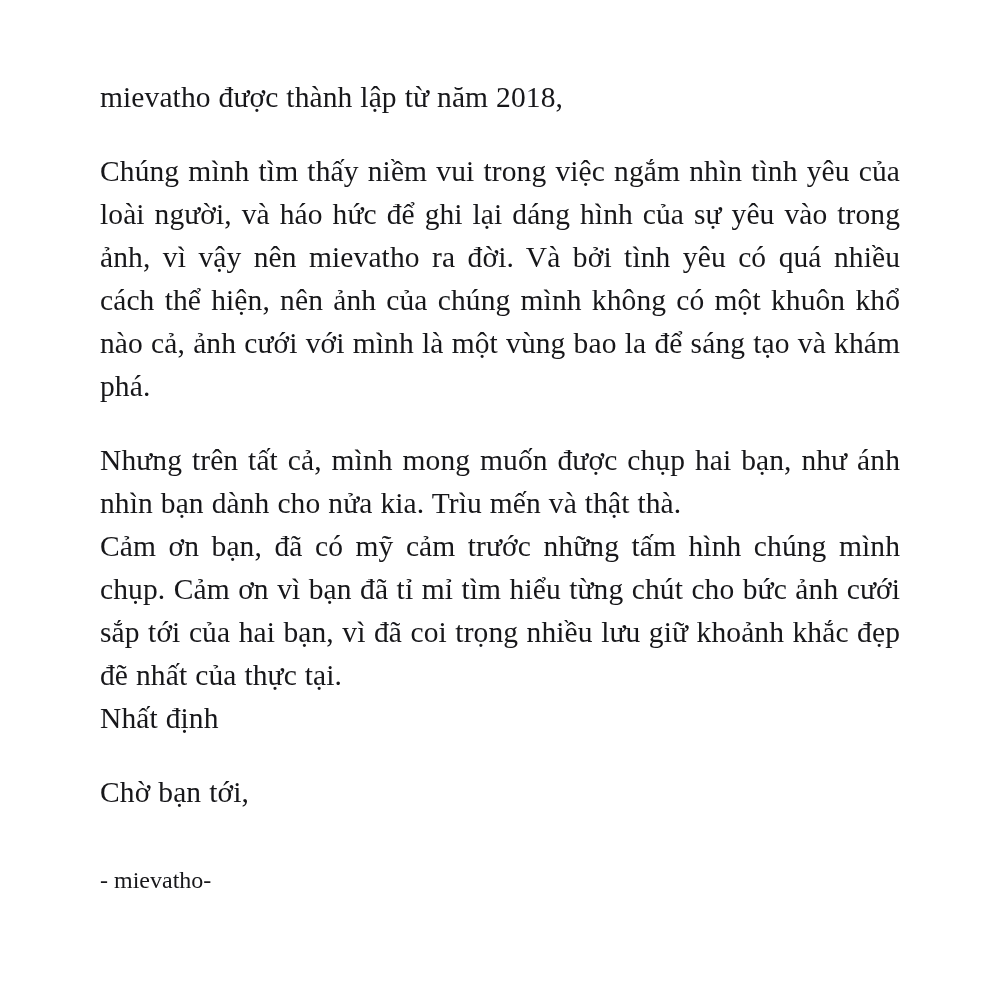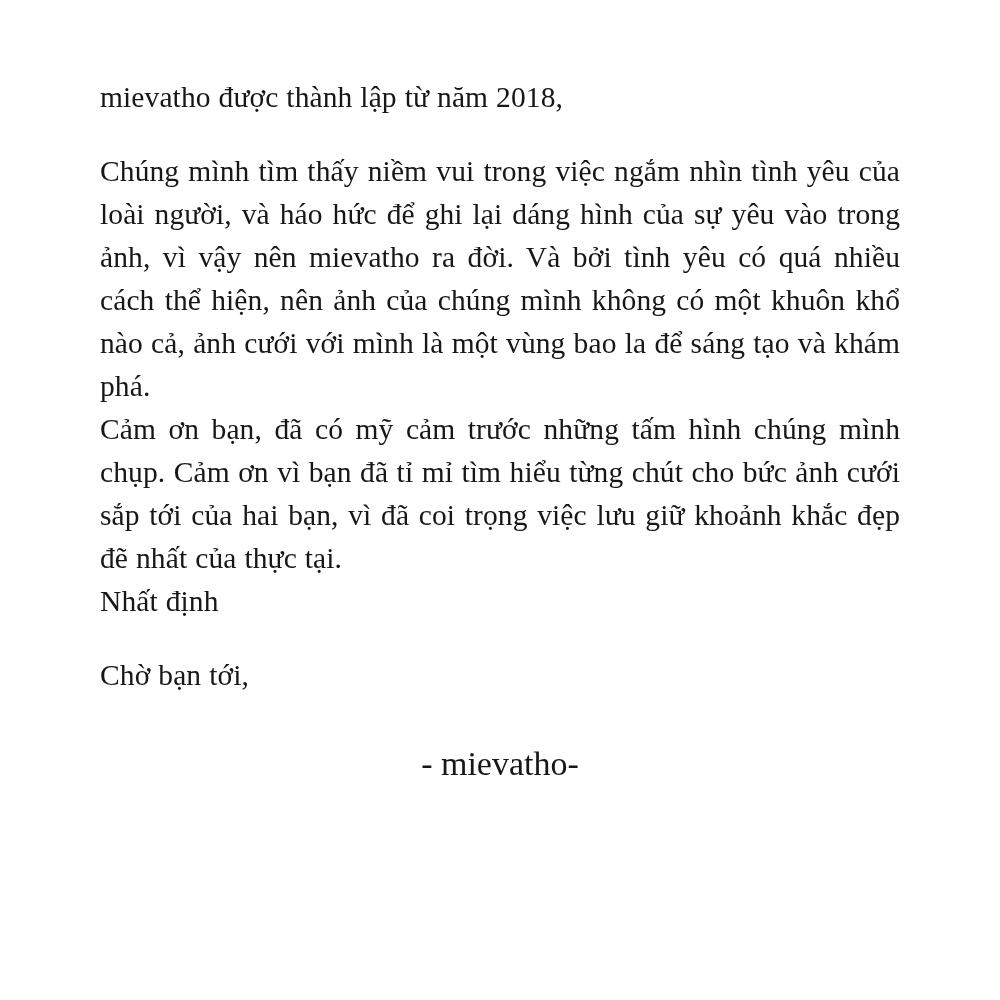--- a/index.html
+++ b/index.html
@@ -51,40 +51,41 @@
   .block.ragged {
     text-align: left;
   }
 
   
   .gap-lead   { margin: 0 0 0 0; }       
   .gap-para   { margin: 31px 0 0 0; }    
   .gap-tight  { margin: 0; }
 
   .signature {
-    font-size: 34px;
+    font-size: 24px;
     line-height: 43px;
     color: #17171a;
     margin: 45px 0 0 0;
-    text-align: center;
+    text-align: left;
     white-space: pre;
   }
 </style>
 </head>
 <body>
 
 <div class="page">
   <article class="letter">
 
     <p class="block ragged gap-lead">mievatho được thành lập từ năm 2018,</p>
 
     <p class="block justify gap-para">Chúng mình tìm thấy niềm vui trong việc ngắm nhìn tình yêu của loài người, và háo hức để ghi lại dáng hình của sự yêu vào trong ảnh, vì vậy nên mievatho ra đời. Và bởi tình yêu có quá nhiều cách thể hiện, nên ảnh của chúng mình không có một khuôn khổ nào cả, ảnh cưới với mình là một vùng bao la để sáng tạo và khám phá.</p>
 
+    <p class="block justify gap-para">Nhưng trên tất cả, mình mong muốn được chụp hai bạn, như ánh nhìn bạn dành cho nửa kia. Trìu mến và thật thà.</p>
 
-    <p class="block justify gap-tight">Cảm ơn bạn, đã có mỹ cảm trước những tấm hình chúng mình chụp. Cảm ơn vì bạn đã tỉ mỉ tìm hiểu từng chút cho bức ảnh cưới sắp tới của hai bạn, vì đã coi trọng việc lưu giữ khoảnh khắc đẹp đẽ nhất của thực tại.</p>
+    <p class="block justify gap-tight">Cảm ơn bạn, đã có mỹ cảm trước những tấm hình chúng mình chụp. Cảm ơn vì bạn đã tỉ mỉ tìm hiểu từng chút cho bức ảnh cưới sắp tới của hai bạn, vì đã coi trọng nhiều lưu giữ khoảnh khắc đẹp đẽ nhất của thực tại.</p>
 
     <p class="block ragged gap-tight">Nhất định</p>
 
     <p class="block ragged gap-para">Chờ bạn tới,</p>
 
     <p class="signature">- mievatho-</p>
 
   </article>
 </div>
 

